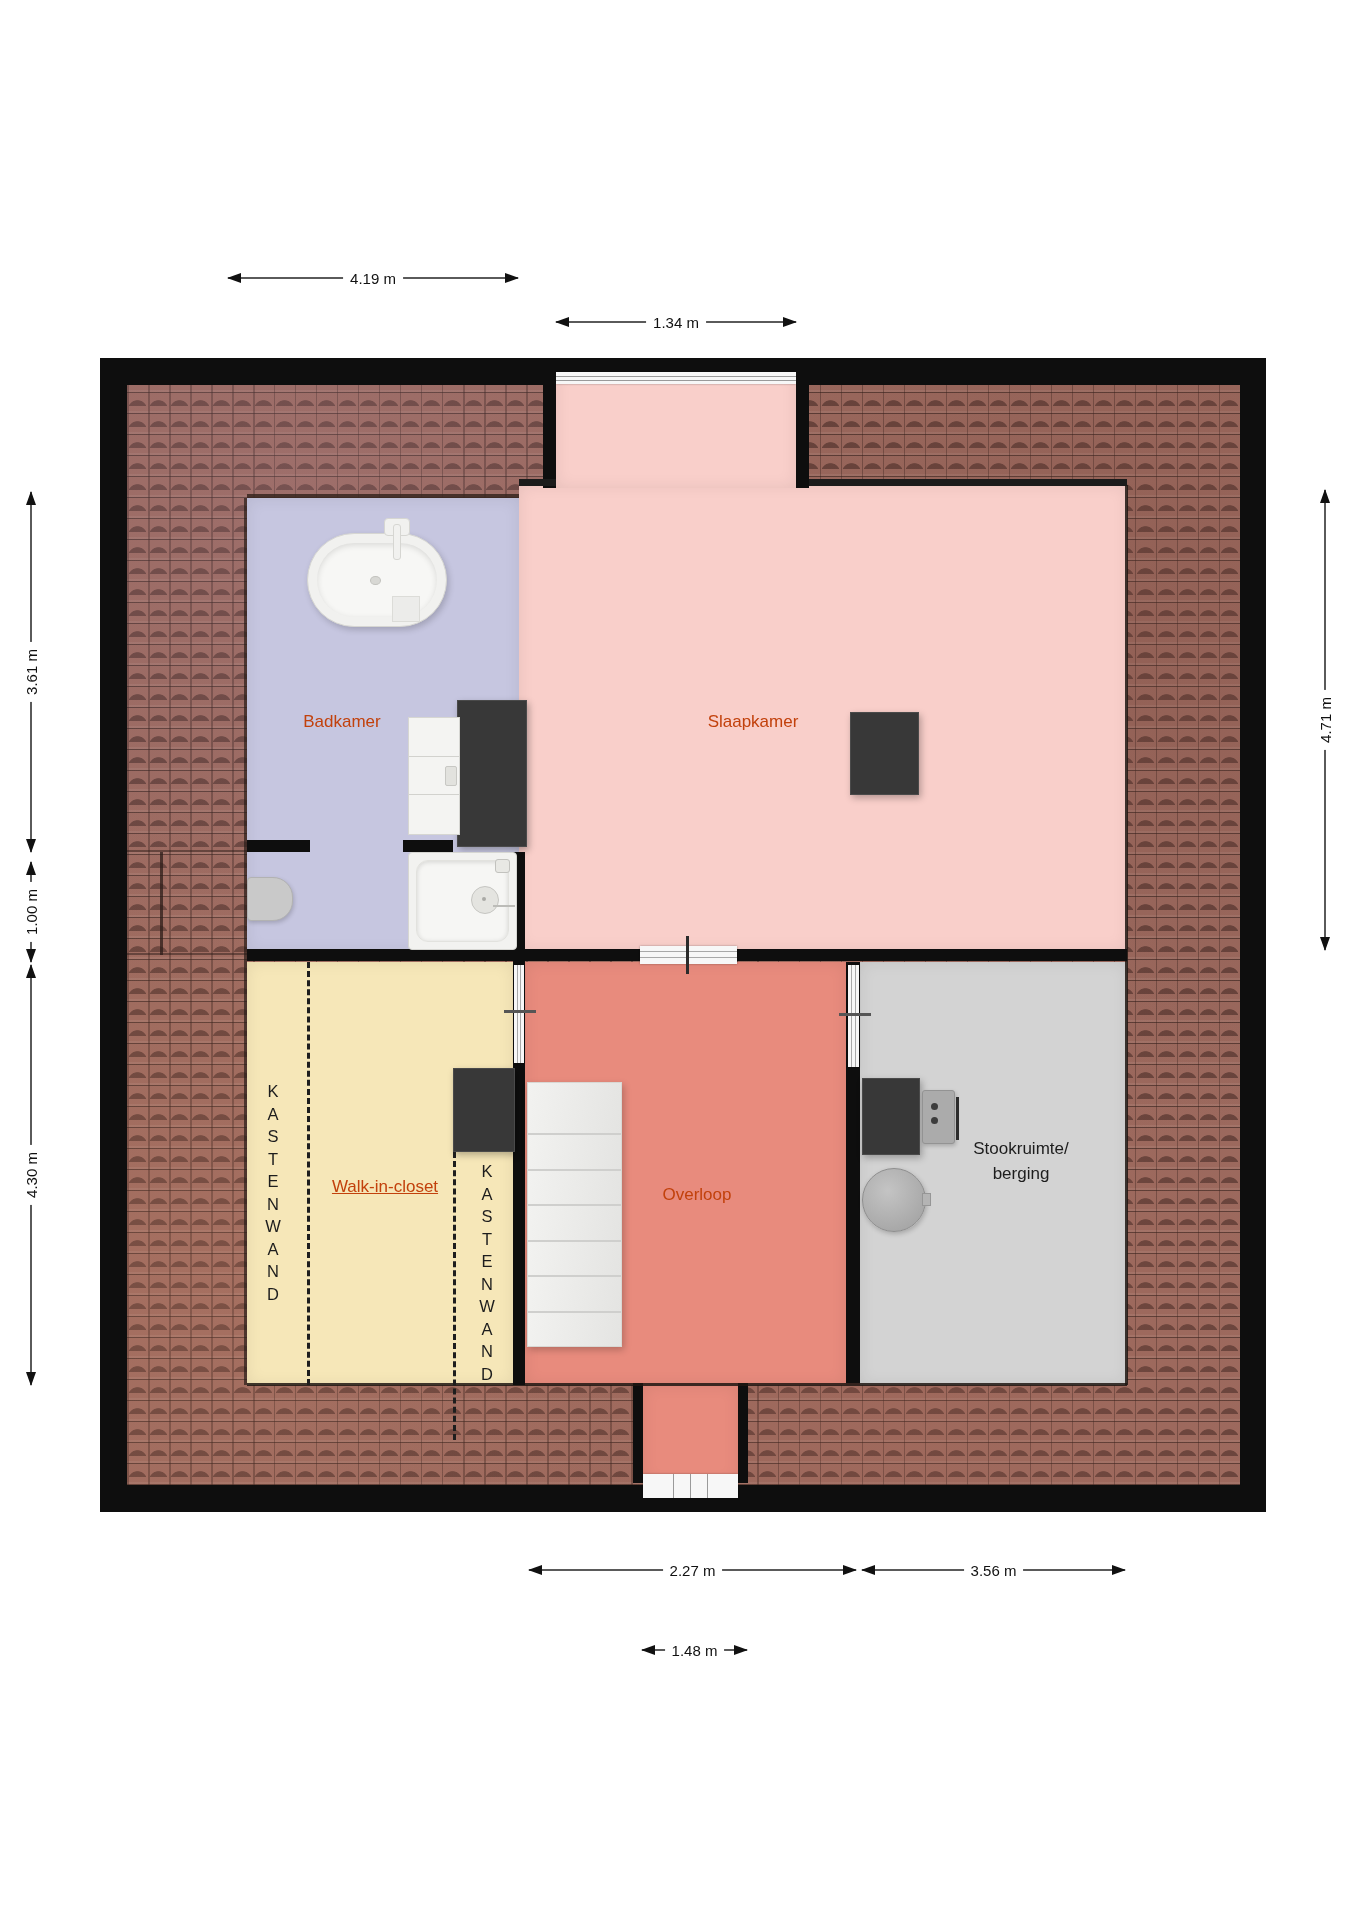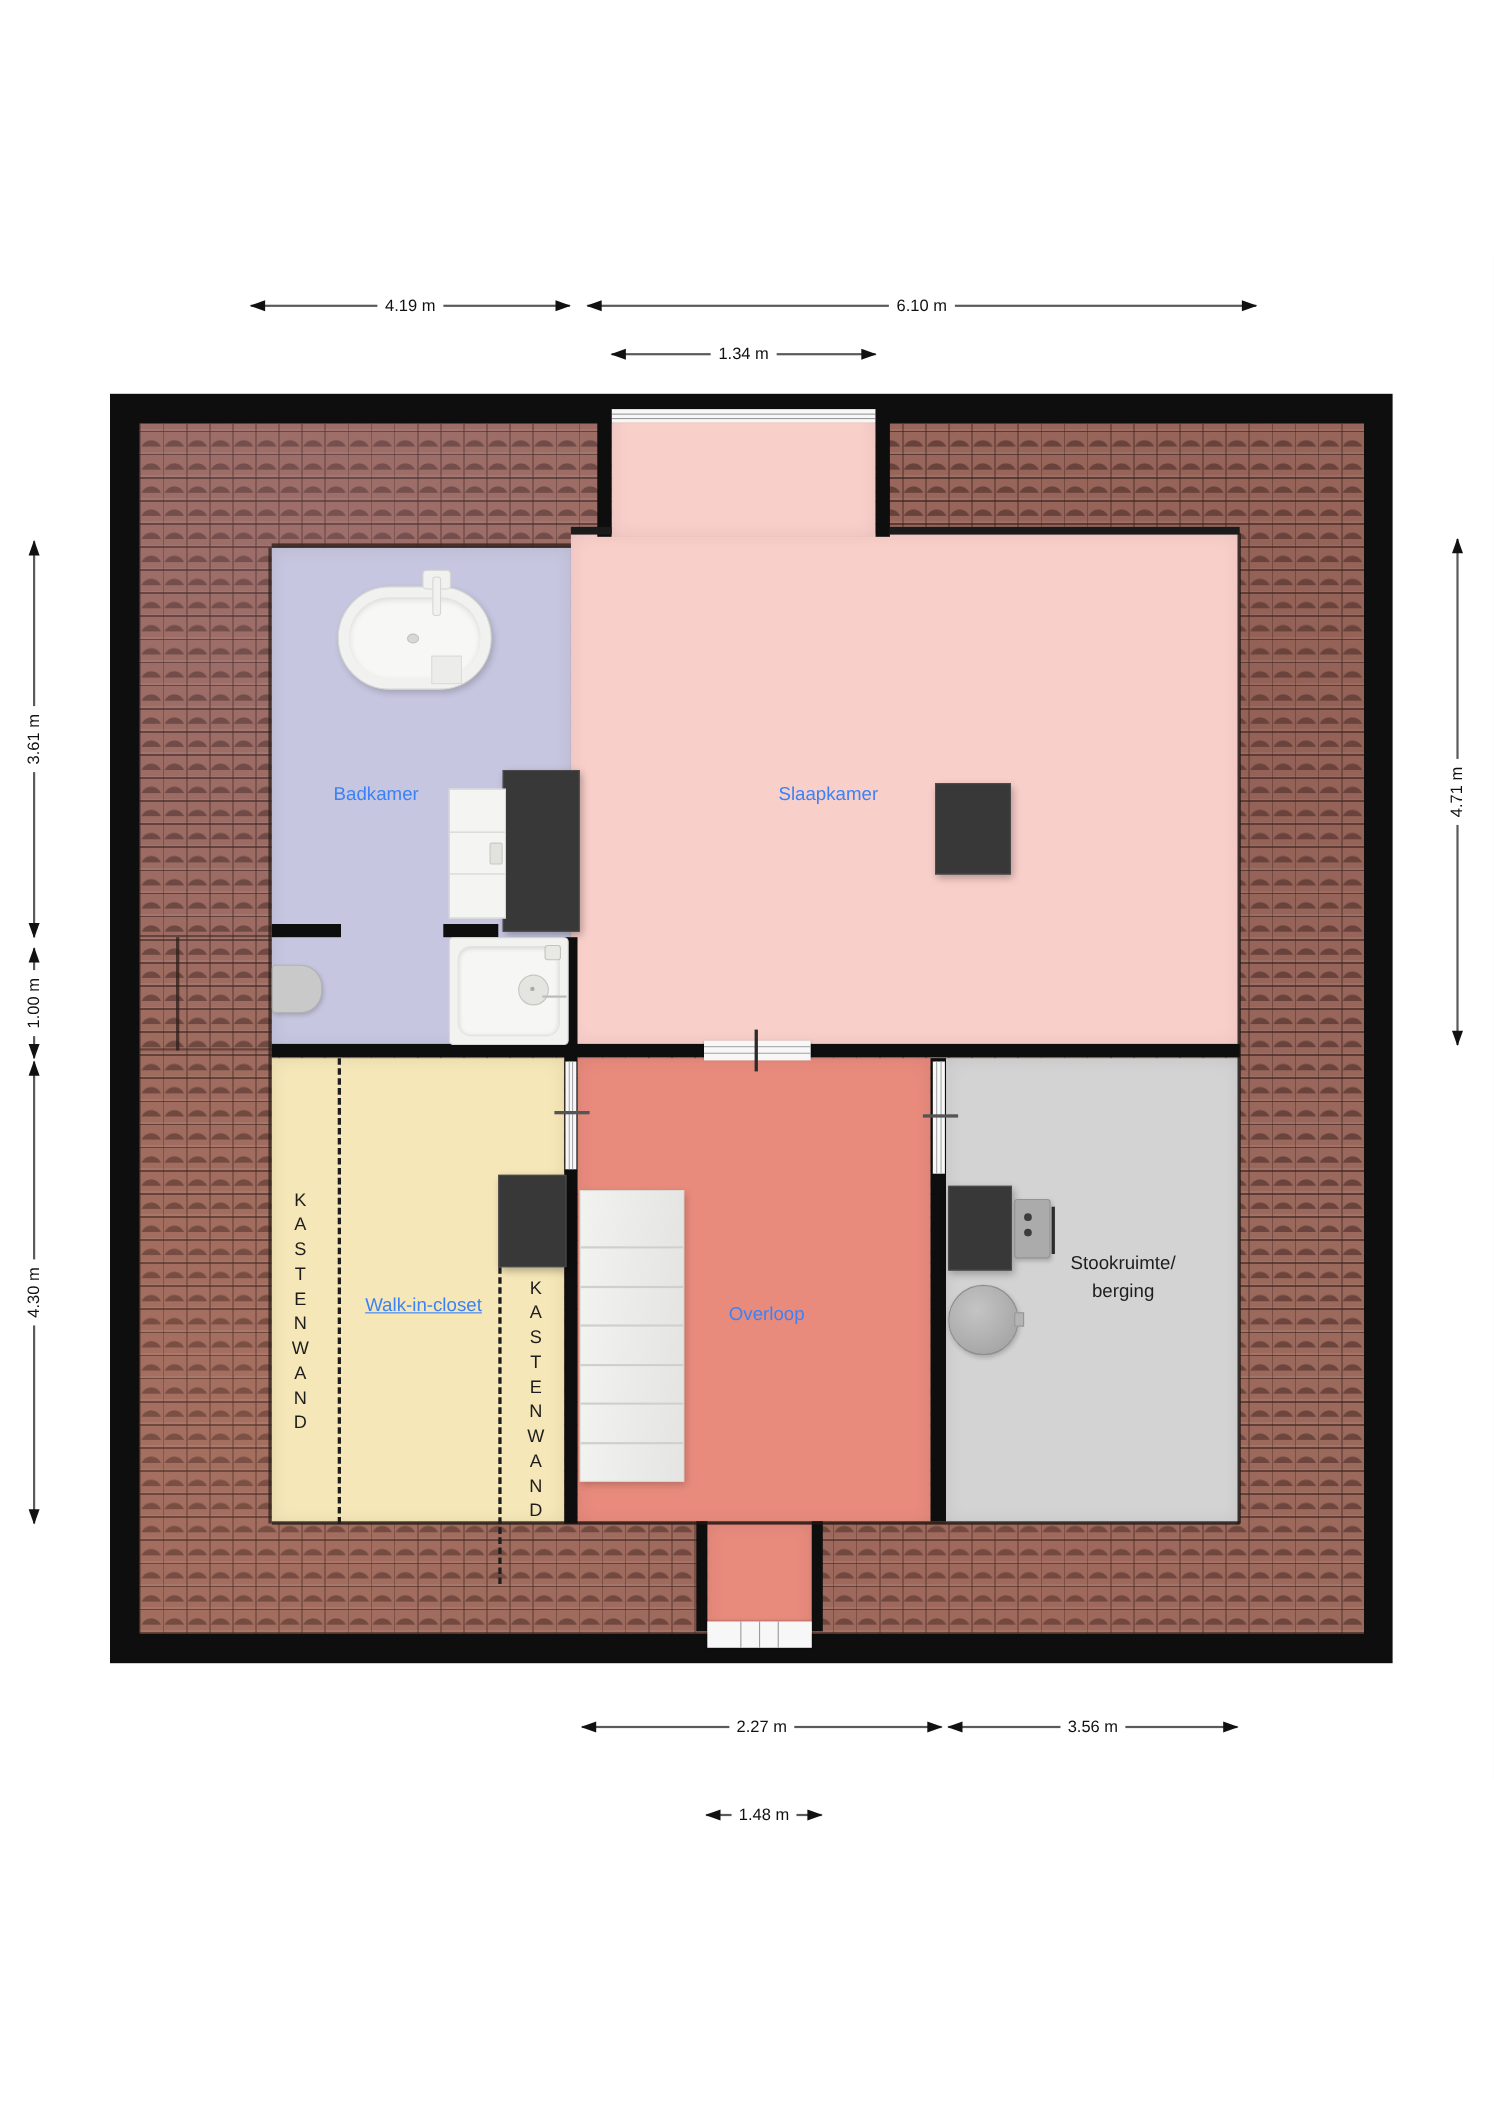--- a/index.html
+++ b/index.html
@@ -18,21 +18,21 @@
     background-size:21px 21px, auto, auto;
   }
   .weather{position:absolute;inset:0;pointer-events:none;
     background:
       radial-gradient(circle at 15% 10%, rgba(165,125,140,.28), rgba(0,0,0,0) 38%),
       radial-gradient(circle at 88% 22%, rgba(120,70,60,.25), rgba(0,0,0,0) 40%),
       radial-gradient(circle at 8% 82%, rgba(205,135,105,.22), rgba(0,0,0,0) 38%),
       radial-gradient(circle at 70% 92%, rgba(175,105,85,.20), rgba(0,0,0,0) 42%);
   }
   .chimney{position:absolute;background:#383838;border:1px solid #4a4a4a;box-shadow:2px 3px 7px rgba(0,0,0,.28);}
-  .lbl{position:absolute;font-size:17px;color:#3b82f6;white-space:nowrap;transform:translate(-50%,-50%);}
+  .lbl{position:absolute;font-size:17px;color:#c2410c;white-space:nowrap;transform:translate(-50%,-50%);}
   .lbl2{position:absolute;font-size:17px;color:#1d1d1d;text-align:center;line-height:25px;transform:translate(-50%,-50%);}
   .vtext{position:absolute;writing-mode:vertical-rl;text-orientation:upright;letter-spacing:4.5px;font-size:16.5px;color:#1d1d1d;}
   .dash-v{position:absolute;width:0;border-left:3px dashed #1e1e1e;}
   .door{position:absolute;background:#f7f7f7;box-shadow:0 0 2px rgba(0,0,0,.35);}
   .tick{position:absolute;background:#2b2b2b;}
   
   .dim-h,.dim-v{position:absolute;}
   .dln-h{position:absolute;left:0;right:0;top:50%;height:2px;margin-top:-1px;background:#5a5a5a;}
   .dln-v{position:absolute;top:0;bottom:0;left:50%;width:2px;margin-left:-1px;background:#5a5a5a;}
   .ar{position:absolute;width:0;height:0;}
@@ -175,26 +175,20 @@
   </div>
   <div class="vtext" style="left:263px;top:1082px;">KASTENWAND</div>
   <div class="vtext" style="left:477px;top:1162px;">KASTENWAND</div>
 
   <div class="dim-h" style="left:228px;top:268px;width:290px;height:20px;">
     <div class="dln-h"></div>
     <div class="ar ar-l"></div>
     <div class="ar ar-r"></div>
     <div class="dimlbl">4.19 m</div>
   </div>
-  <div class="dim-h" style="left:534px;top:268px;width:608px;height:20px;">
-    <div class="dln-h"></div>
-    <div class="ar ar-l"></div>
-    <div class="ar ar-r"></div>
-    <div class="dimlbl">6.10 m</div>
-  </div>
   <div class="dim-h" style="left:556px;top:312px;width:240px;height:20px;">
     <div class="dln-h"></div>
     <div class="ar ar-l"></div>
     <div class="ar ar-r"></div>
     <div class="dimlbl">1.34 m</div>
   </div>
 
   <div class="dim-v" style="left:21px;top:492px;width:20px;height:360px;">
     <div class="dln-v"></div>
     <div class="ar ar-u"></div>

